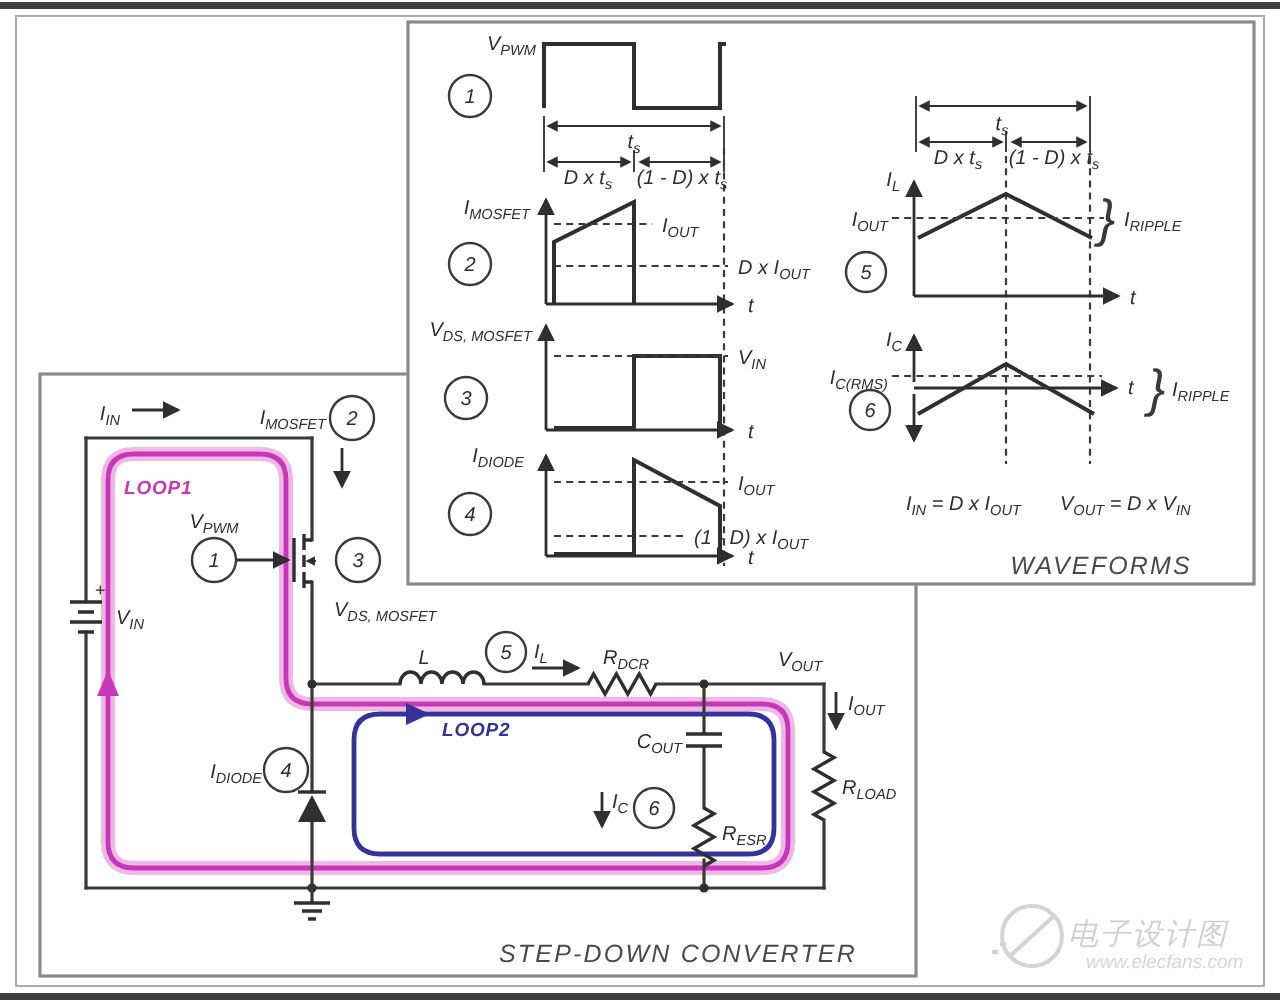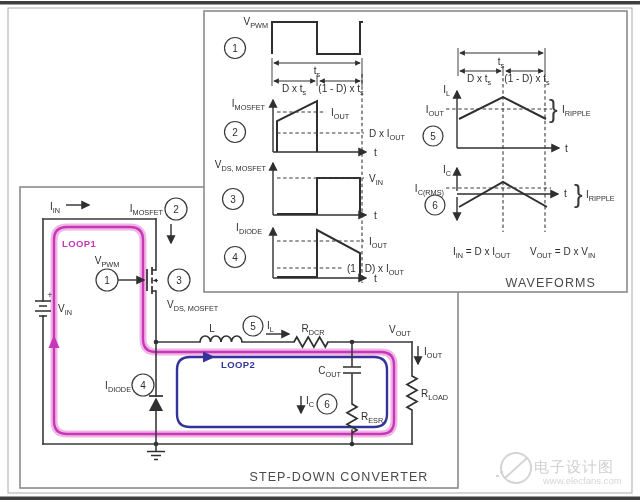--- a/index.html
+++ b/index.html
@@ -1,16 +1,16 @@
 <!DOCTYPE html>
 <html><head>
 <meta charset="utf-8">
 <style>
   html,body{margin:0;padding:0;background:#ffffff;}
-  #stage{position:relative;width:640px;height:502px;background:#ffffff;overflow:hidden;}
+  #stage{position:relative;width:640px;height:502px;background:#ffffff;overflow:hidden;font-style:italic;}
   svg{position:absolute;left:0;top:0;}
   svg text{font-family:"Liberation Sans","DejaVu Sans",sans-serif;fill:#2e2e2e;font-size:10px;}
   .sub{font-size:7.3px;}
   .title{font-size:12.5px;letter-spacing:1.1px;fill:#4a4a4a;}
   .badge-t{font-size:10px;}
   .loop1-t{fill:#c737b8;font-weight:bold;font-size:9.5px;letter-spacing:.4px;}
   .loop2-t{fill:#333399;font-weight:bold;font-size:9.5px;letter-spacing:.4px;}
   .brace{font-size:26px;fill:#3a3a3a;font-weight:100;}
   .wm-brand{font-size:15px;fill:#d0d0d0;letter-spacing:1px;}
   .wm-site{font-size:9.5px;fill:#d6d6d6;}

